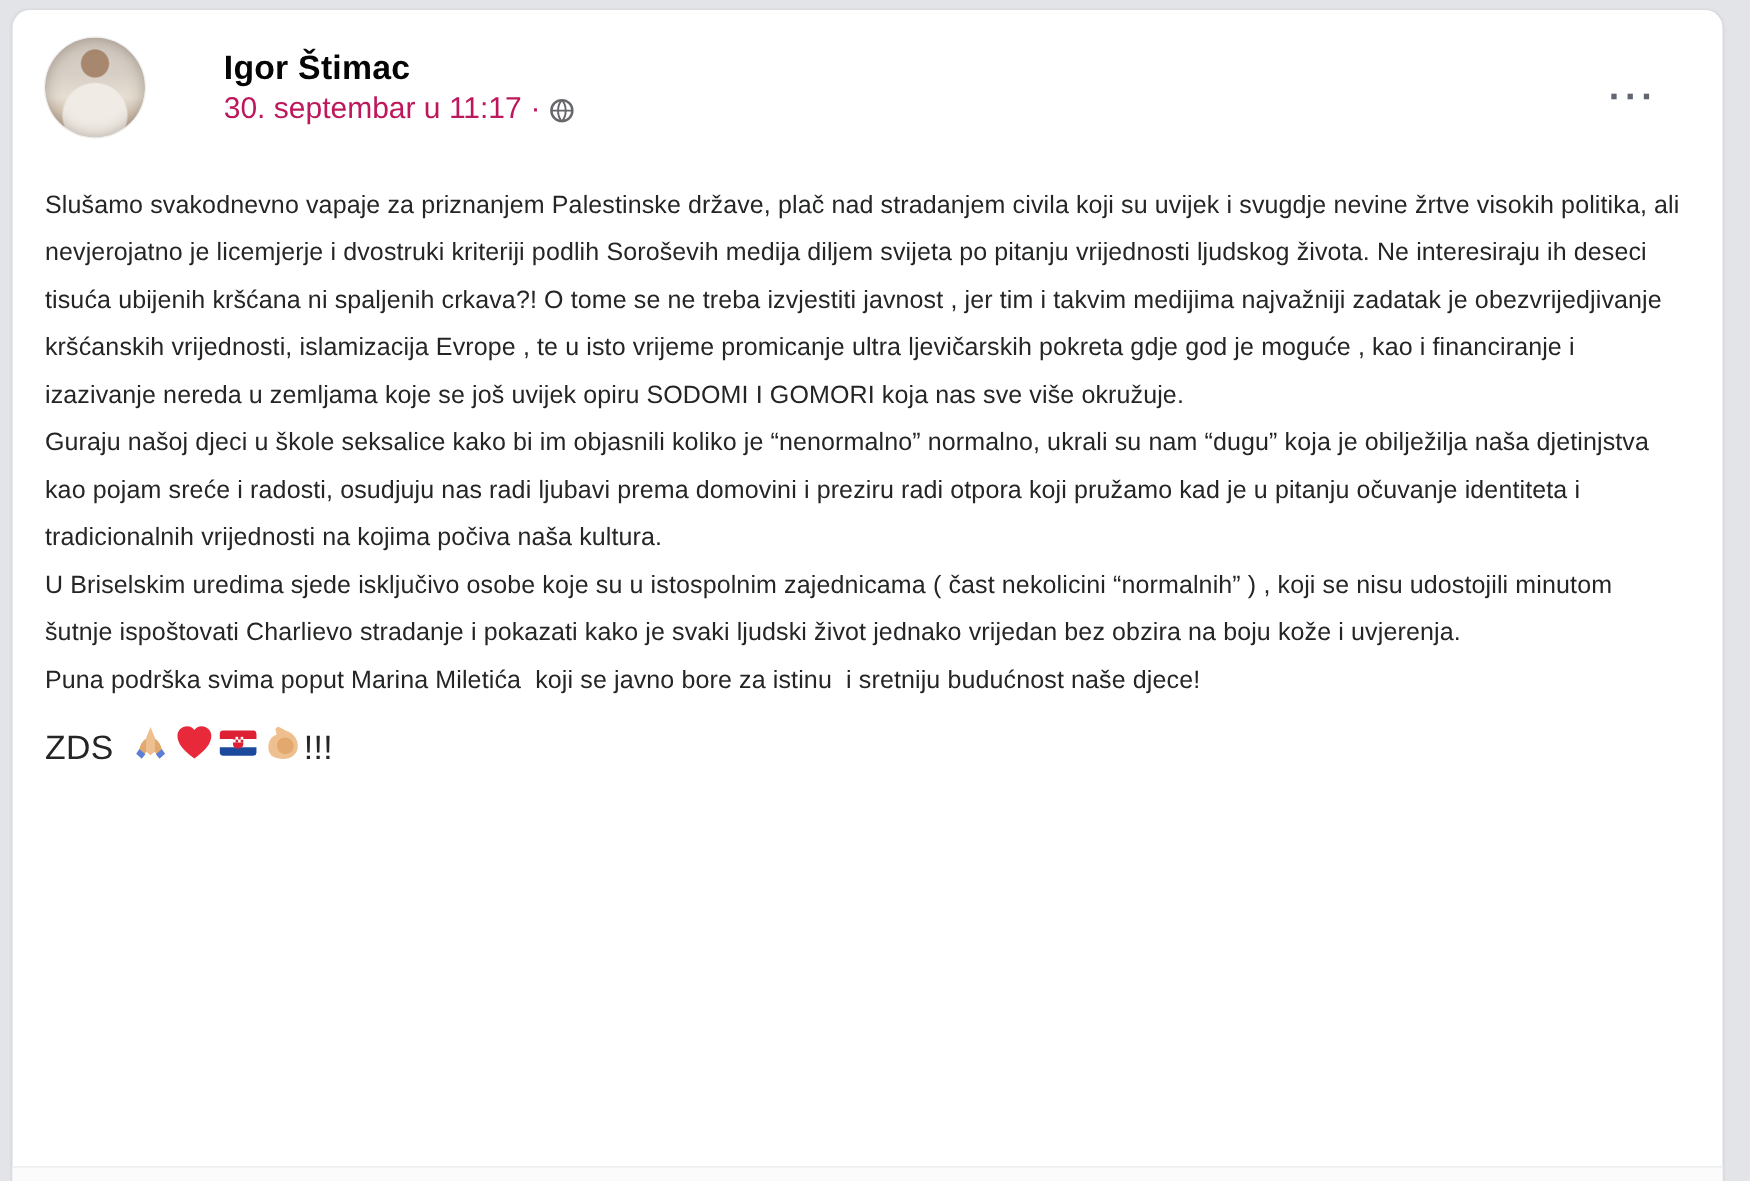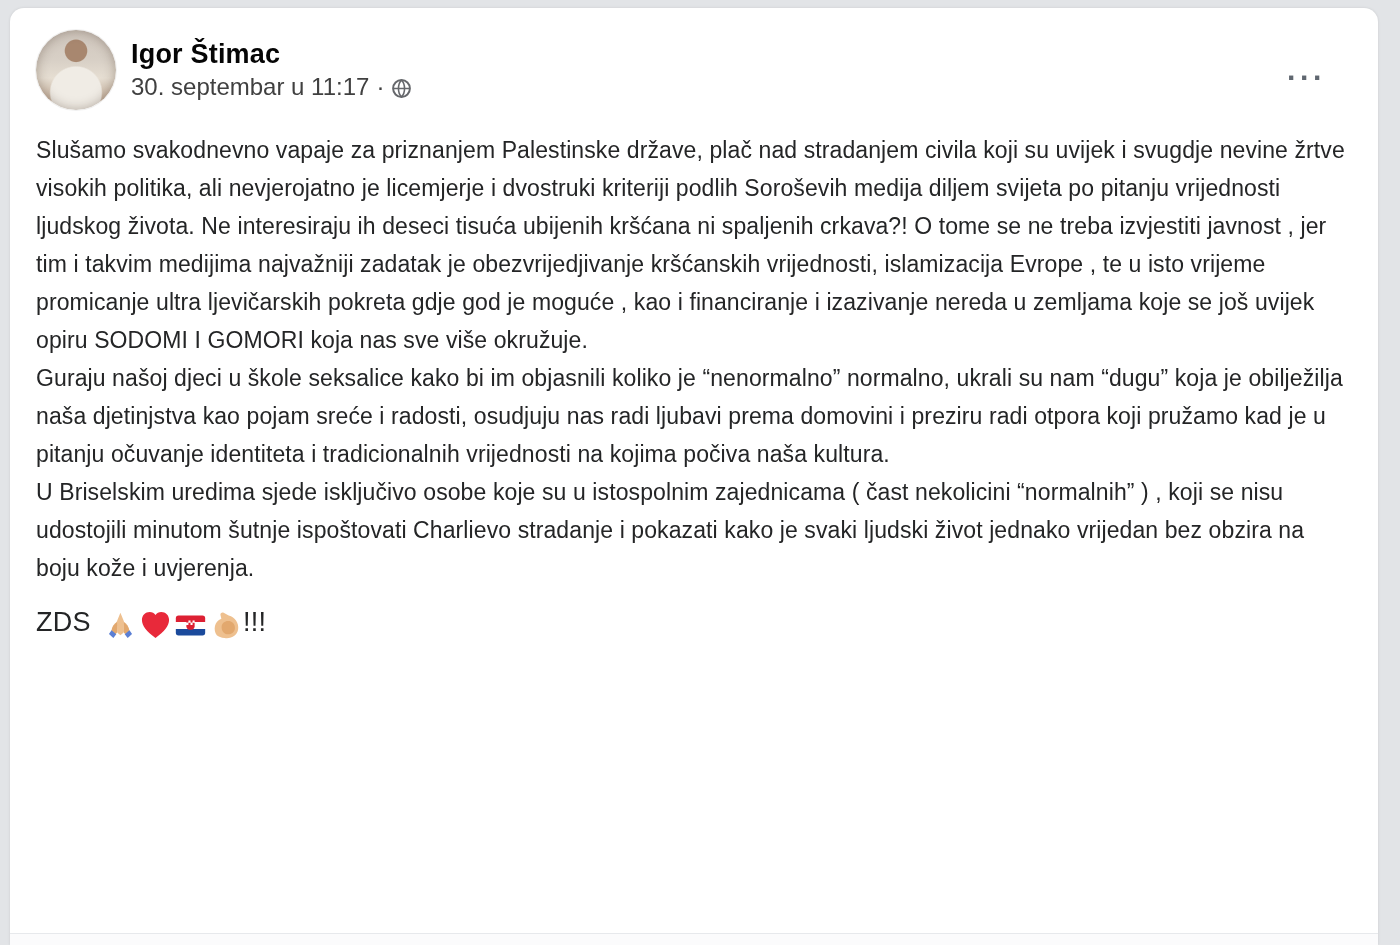--- a/index.html
+++ b/index.html
@@ -12,61 +12,61 @@
   .page { position:relative; width:1400px; height:945px; background:#e2e4e7; }
   .card {
     position:absolute; left:10px; top:8px; right:22px; bottom:0;
     background:#ffffff;
     border-radius:14px 14px 0 0;
     box-shadow:0 0 3px rgba(0,0,0,0.10);
   }
   .card-inner { padding:22px 30px 0 26px; }
 
   
-  .post-header { display:flex; align-items:flex-start; position:relative; }
+  .post-header { display:flex; align-items:flex-start; position:relative;gap:48px; }
   .avatar {
     width:80px; height:80px; border-radius:50%;
     margin-right:15px; flex:0 0 auto;
     background:
       radial-gradient(circle at 50% 26%, #a8876f 0%, #a8876f 15%, rgba(0,0,0,0) 16.5%),
       radial-gradient(circle at 50% 78%, #f0ece5 0%, #f0ece5 34%, rgba(0,0,0,0) 36%),
       linear-gradient(180deg, #cfc6bd 0%, #d8d0c6 38%, #e6ded2 60%, #b99f88 100%);
     box-shadow: inset 0 0 12px rgba(60,40,25,0.35), 0 0 0 1px rgba(0,0,0,0.06);
     cursor:pointer;
   }
   .header-texts { padding-top:9px; }
   .author-name {
     font-size:27px; font-weight:700; color:#050505; line-height:30px;
     letter-spacing:0.2px; cursor:pointer;
   }
   .meta-row {
     margin-top:5px; display:flex; align-items:center;
-    font-size:24px; color:#404040; line-height:26px; cursor:pointer;
+    font-size:24px; color:#be185d; line-height:26px; cursor:pointer;
   }
   .meta-sep { margin:0 7px 0 7px; }
   .globe { width:21px; height:21px; display:inline-block; margin-top:2px; }
   .more-button {
     position:absolute; right:12px; top:32px;
     color:#606770; font-size:30px; font-weight:700; letter-spacing:3px;
     line-height:20px; cursor:pointer; padding:6px 10px; border:none; background:none;
     font-family:"Liberation Sans", sans-serif;
   }
 
   
   .post-body {
-    margin-top:21px;
-    font-size:23px; line-height:38px; color:#242526;
+    margin-top:35px;
+    font-size:20px; line-height:38px; color:#242526;
     letter-spacing:0.1px;
     max-width:1322px;
   }
   .post-body p { margin:0; white-space:pre-wrap; }
 
   
   .signoff {
-    display:flex; align-items:flex-end;
+    display:flex; align-items:flex-start;
     margin-top:15px;
     font-size:27px; color:#242526; line-height:40px;
   }
   .signoff .txt { letter-spacing:0.3px; }
   .signoff .txt-before { margin-right:12px; }
   .emoji { width:33px; height:33px; display:inline-block; margin:0 1px; vertical-align:middle; }
 
   .bottom-strip {
     position:absolute; left:0; right:0; bottom:0; height:11px;
     background:#fbfbfc; border-top:1px solid #e7e9ec;
@@ -95,20 +95,21 @@
             </span>
           </div>
         </div>
         <button class="more-button">···</button>
       </div>
 
       <div class="post-body">
           <p>Slušamo svakodnevno vapaje za priznanjem Palestinske države, plač nad stradanjem civila koji su uvijek i svugdje nevine žrtve visokih politika, ali nevjerojatno je licemjerje i dvostruki kriteriji podlih Soroševih medija diljem svijeta po pitanju vrijednosti ljudskog života. Ne interesiraju ih deseci tisuća ubijenih kršćana ni spaljenih crkava?! O tome se ne treba izvjestiti javnost , jer tim i takvim medijima najvažniji zadatak je obezvrijedjivanje kršćanskih vrijednosti, islamizacija Evrope , te u isto vrijeme promicanje ultra ljevičarskih pokreta gdje god je moguće , kao i financiranje i izazivanje nereda u zemljama koje se još uvijek opiru SODOMI I GOMORI koja nas sve više okružuje.</p>
           <p>Guraju našoj djeci u škole seksalice kako bi im objasnili koliko je “nenormalno” normalno, ukrali su nam “dugu” koja je obilježilja naša djetinjstva kao pojam sreće i radosti, osudjuju nas radi ljubavi prema domovini i preziru radi otpora koji pružamo kad je u pitanju očuvanje identiteta i tradicionalnih vrijednosti na kojima počiva naša kultura.</p>
           <p>U Briselskim uredima sjede isključivo osobe koje su u istospolnim zajednicama ( čast nekolicini “normalnih” ) , koji se nisu udostojili minutom šutnje ispoštovati Charlievo stradanje i pokazati kako je svaki ljudski život jednako vrijedan bez obzira na boju kože i uvjerenja.</p>
+          <p>Puna podrška svima poput Marina Miletića  koji se javno bore za istinu  i sretniju budućnost naše djece!</p>
         </div>
 
       <div class="signoff">
         <span class="txt txt-before">ZDS</span>
         <span class="emoji">
           <svg viewBox="0 0 36 36" width="33" height="33">
             <path d="M17.9 4 L21.8 13.5 L21.2 26 L17.9 28.5 L14.6 26 L14 13.5 Z" fill="#eec08f"></path>
             <path d="M14.2 14 C11 16 8.6 19.5 8 24 L12.6 27.6 L14.6 25 Z" fill="#e2a86e"></path>
             <path d="M21.6 14 C24.8 16 27.2 19.5 27.8 24 L23.2 27.6 L21.2 25 Z" fill="#e2a86e"></path>
             <path d="M8.2 23.2 L13.4 27.6 L10.2 31.6 L5.4 27.2 Z" fill="#5b7fd4"></path>

